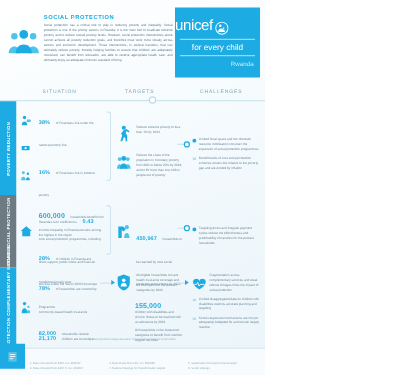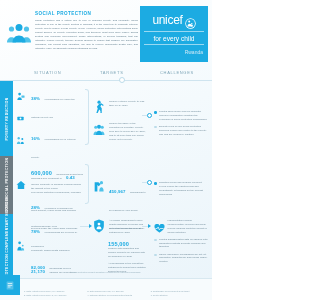--- a/index.html
+++ b/index.html
@@ -27,21 +27,21 @@
     letter-spacing: .45px; margin-bottom: 2.5px;
   }
   .hdr-body { color: #5c7a8a; font-size: 2.5px; line-height: 1.62; text-align: justify; }
 
   .logo-box {
     position: absolute; right: 4px; top: 6px;
     width: 68px; height: 56px; background: #1cabe2; color: #fff;
   }
   .logo-row {
     height: 25px; display: flex; align-items: center;
-    justify-content: center; gap: 2px; padding-top: 3px;
+    gap: 2px; padding-top: 3px;
   }
   .logo-word { font-size: 12px; letter-spacing: -.3px; }
   .logo-mark { width: 11px; height: 11px; }
   .logo-tag {
     text-align: center; font-size: 6.6px;
     border-top: .6px solid rgba(255,255,255,.55);
     border-bottom: .6px solid rgba(255,255,255,.55);
     padding: 2.5px 0; margin: 0 4px;
   }
   .logo-country {

